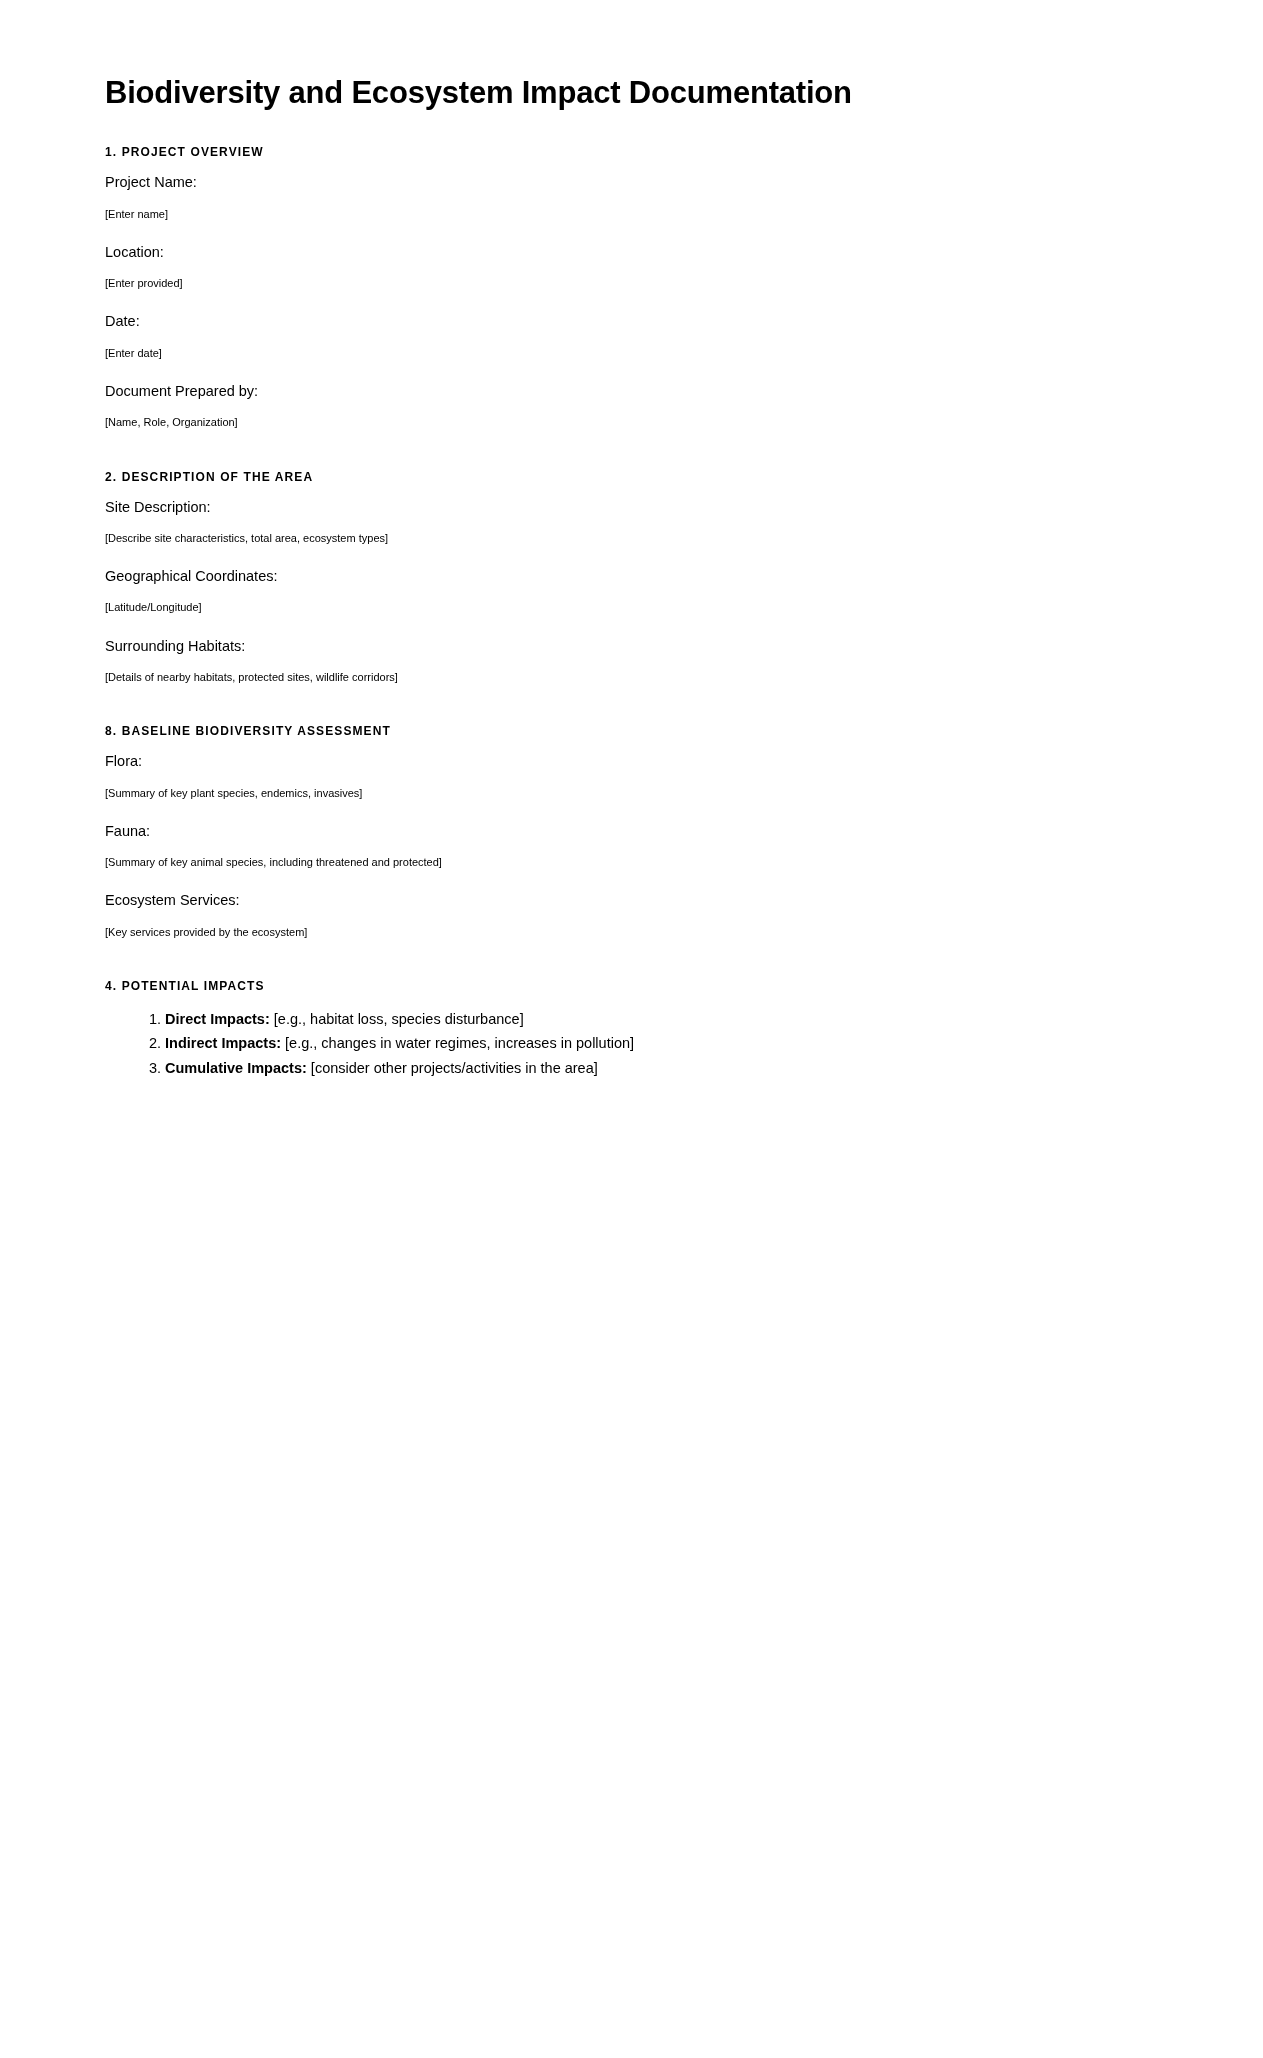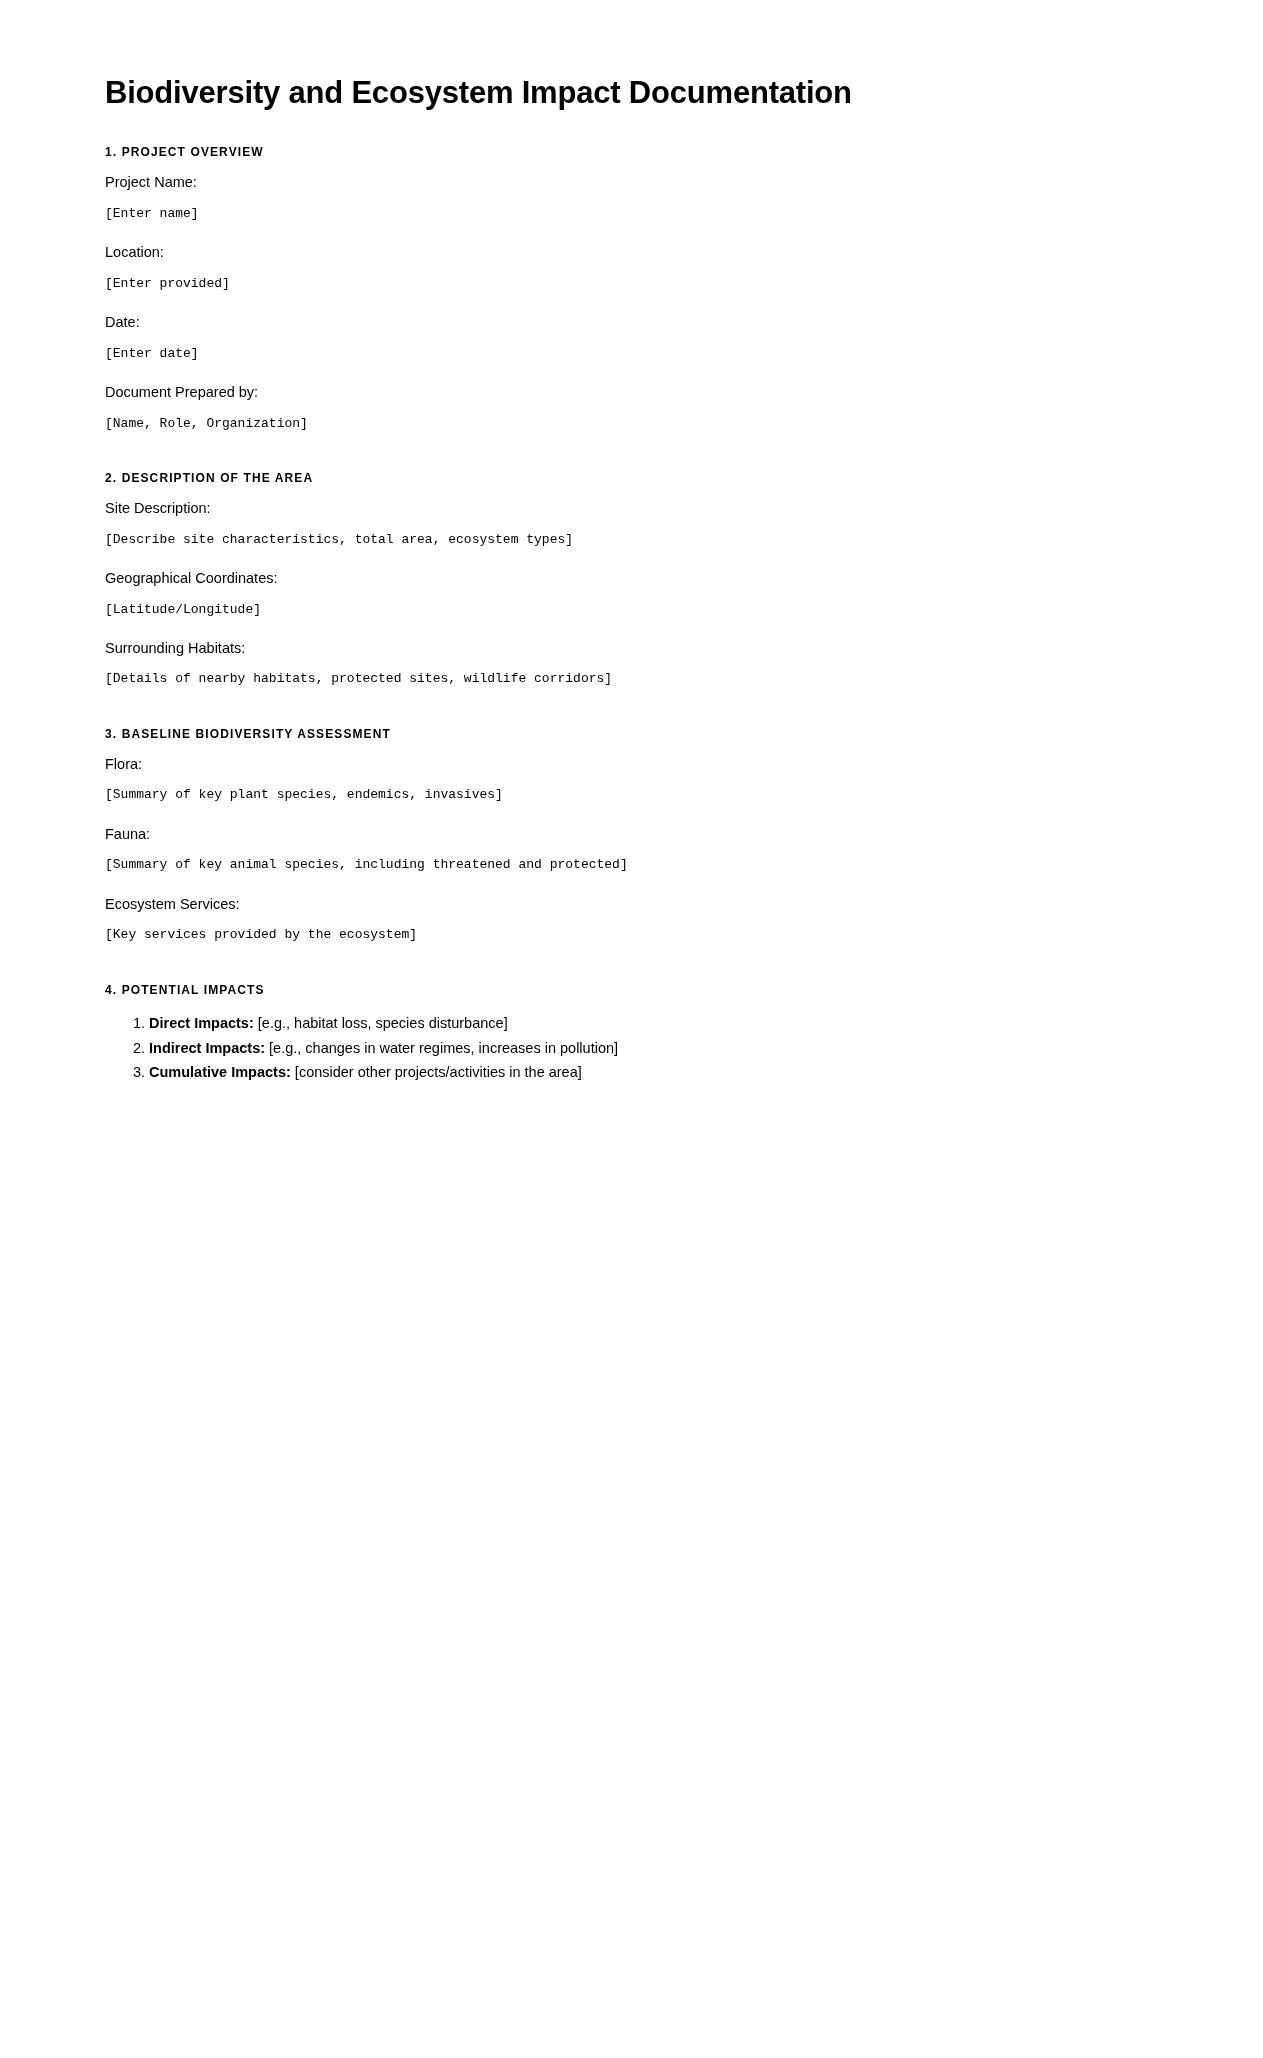--- a/index.html
+++ b/index.html
@@ -44,35 +44,34 @@
   .field {
     margin: 0 0 9px 0;
   }
   .field-label {
     font-size: 14.5px;
     font-weight: normal;
     margin: 0 0 14px 0;
     line-height: 1.2;
   }
   .field-value {
-    font-size: 13px;
+    font-size: 11px;
     font-weight: normal;
-    margin: 4px 0 23px 0;
+    margin: 16px 0 23px 0;
     line-height: 1.2;
-    font-family: Liberation Mono, monospace;
   }
   ol.impact-list {
     margin: 0;
     padding-left: 44px;
     list-style-position: outside;
   }
   ol.impact-list li {
     font-size: 14.5px;
     line-height: 1.55;
-    margin: 0 0 2px 0;
+    margin: 0 0 2px 16px;
   }
   ol.impact-list li .li-label {
     font-weight: bold;
   }
   .spacer-bottom {
     height: 1000px;
   }
 </style>
 </head>
 <body>
@@ -118,21 +117,21 @@
       <div class="field-value">[Latitude/Longitude]</div>
     </div>
 
     <div class="field">
       <div class="field-label">Surrounding Habitats:</div>
       <div class="field-value">[Details of nearby habitats, protected sites, wildlife corridors]</div>
     </div>
   </div>
 
   <div class="section">
-    <h2 class="section-heading">3. BASELINE BIODIVERSITY ASSESSMENT</h2>
+    <h2 class="section-heading">8. BASELINE BIODIVERSITY ASSESSMENT</h2>
 
     <div class="field">
       <div class="field-label">Flora:</div>
       <div class="field-value">[Summary of key plant species, endemics, invasives]</div>
     </div>
 
     <div class="field">
       <div class="field-label">Fauna:</div>
       <div class="field-value">[Summary of key animal species, including threatened and protected]</div>
     </div>

